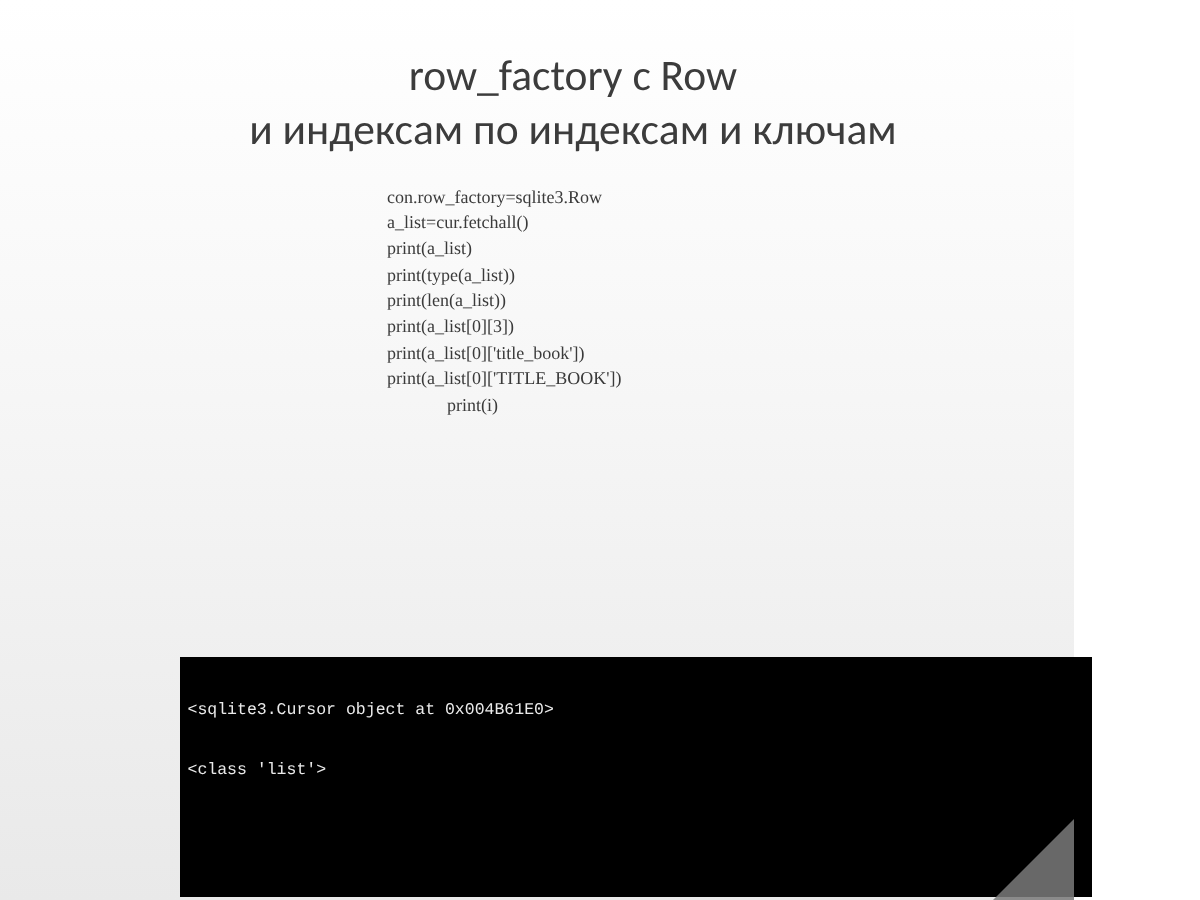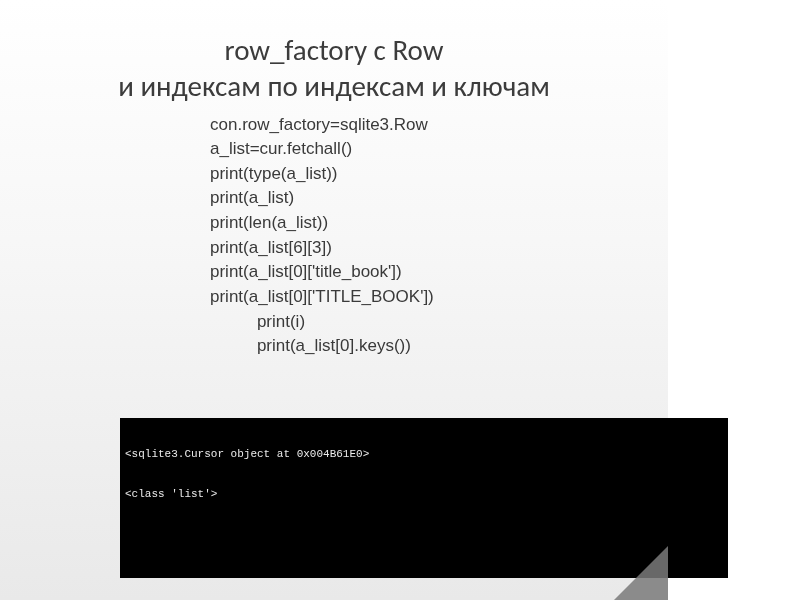--- a/index.html
+++ b/index.html
@@ -10,45 +10,47 @@
     background: #fff;
     font-family: "Calibri", "Arial", sans-serif;
     color: #3a3a3a;
     overflow: hidden;
   }
   .slide {
     position: relative;
     width: 668px;
     height: 600px;
     background: linear-gradient(180deg, #ffffff 0%, #f7f7f7 40%, #e9e9e9 100%);
+    padding-left: 48px;
   }
   .title-block {
     text-align: center;
     padding-top: 32px;
     padding-bottom: 8px;
     line-height: 1.25;
   }
   .title-line {
     font-size: 29px;
     font-weight: 400;
     color: #3c3c3c;
   }
   .code-block {
     margin-left: 210px;
-    font-size: 17px;
+    margin-top: 10px;
+    font-size: 12px;
     line-height: 1.45;
     color: #3a3a3a;
-    font-family: Liberation Sans, sans-serif;
+    font-family: Liberation Serif, serif;
   }
   .code-line { white-space: pre; }
   .indent { padding-left: 28px; }
   .terminal {
     position: absolute;
     left: 120px;
-    top: 418px;
+    top: 438px;
     width: 608px;
     height: 160px;
     background: #000;
     color: #eaeaea;
     font-family: "Consolas", "Courier New", monospace;
     font-size: 11px;
     line-height: 1.22;
     padding: 3px 5px;
     box-sizing: border-box;
     overflow: hidden;
@@ -72,28 +74,27 @@
 <div class="slide">
 
   <div class="title-block">
     <div class="title-line">row_factory c Row</div>
     <div class="title-line">и индексам по индексам и ключам</div>
   </div>
 
   <div class="code-block">
     <div class="code-line">con.row_factory=sqlite3.Row</div>
     <div class="code-line">a_list=cur.fetchall()</div>
+    <div class="code-line">print(a_list)</div>
     <div class="code-line">print(type(a_list))</div>
-    <div class="code-line">print(a_list)</div>
     <div class="code-line">print(len(a_list))</div>
-    <div class="code-line">print(a_list[6][3])</div>
+    <div class="code-line">print(a_list[0][3])</div>
     <div class="code-line">print(a_list[0]['title_book'])</div>
     <div class="code-line">print(a_list[0]['TITLE_BOOK'])</div>
     <div class="code-line indent">    print(i)</div>
-    <div class="code-line indent">    print(a_list[0].keys())</div>
   </div>
 
   <div class="terminal">
     <div class="term-line">&lt;sqlite3.Cursor object at 0x004B61E0&gt;</div>
     <div class="term-line">&lt;class 'list'&gt;</div>
     
     
     
     
     

